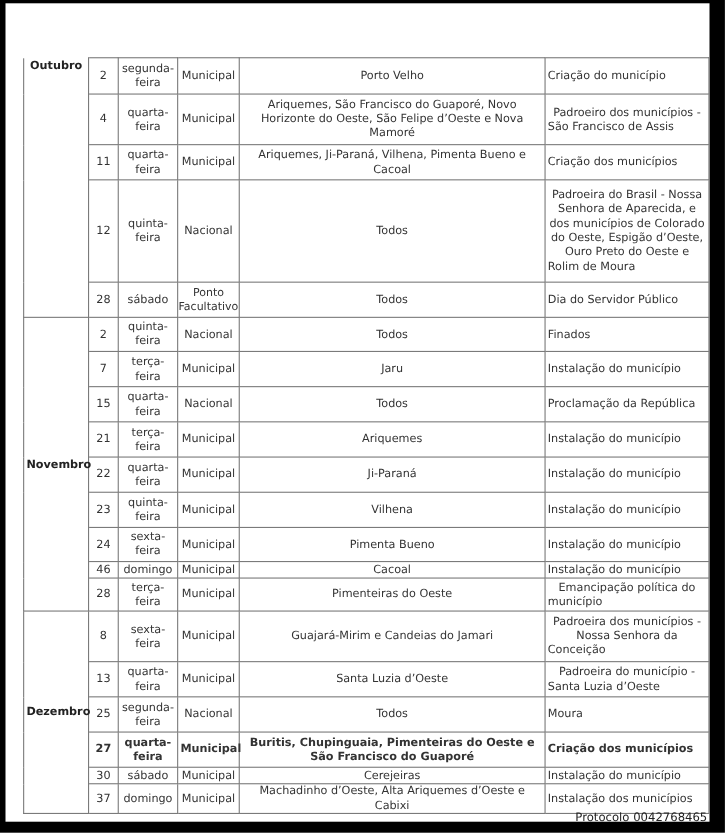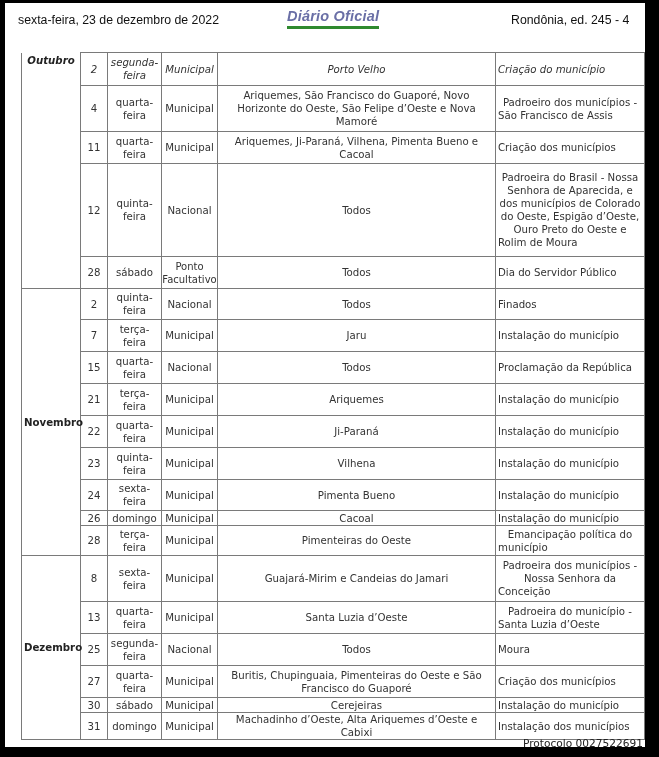--- a/index.html
+++ b/index.html
@@ -30,37 +30,32 @@
   }
   td.month.first { vertical-align: top; padding-top: 1px; }
   td.desc { text-align: justify; text-align-last: left; padding: 0 1px 0 2px; margin-left: 20px; }
   td.muni { padding: 0 4px; }
   .proto { position: absolute; right: 2px; top: 734px; font-size: 10.6px; color: #222; }
 </style>
 </head>
 <body>
 
 <div class="page">
-  <div class="hdr">
-    <span class="hdr-date">sexta-feira, 23 de dezembro de 2022</span>
-    <span class="hdr-title">Diário Oficial</span>
-    <span class="hdr-ed">Rondônia, ed. 245 - 4</span>
-  </div>
 
   <table class="hol">
     <colgroup>
       <col style="width:59px">
       <col style="width:27px">
       <col style="width:54px">
       <col style="width:56px">
       <col style="width:278px">
       <col style="width:149px">
     </colgroup>
     <tbody id="tbody">
-        <tr style="height: 33px; font-style: italic;">
+        <tr style="height: 33px;">
           <td class="month first" rowspan="5" style="border-left: 1px solid rgb(122, 122, 122);">Outubro</td>
           <td>2</td>
           <td style="hyphens: manual;">segunda-<br>feira</td>
           <td>Municipal</td>
           <td class="muni">Porto Velho</td>
           <td class="desc">Criação do município</td>
         </tr>
         <tr style="height: 46px;">
           <td>4</td>
           <td style="hyphens: manual;">quarta-<br>feira</td>
@@ -133,21 +128,21 @@
           <td class="desc">Instalação do município</td>
         </tr>
         <tr style="height: 31px;">
           <td>24</td>
           <td style="hyphens: manual;">sexta-<br>feira</td>
           <td>Municipal</td>
           <td class="muni">Pimenta Bueno</td>
           <td class="desc">Instalação do município</td>
         </tr>
         <tr style="height: 15px;">
-          <td>26</td>
+          <td>46</td>
           <td style="hyphens: manual;">domingo</td>
           <td>Municipal</td>
           <td class="muni">Cacoal</td>
           <td class="desc">Instalação do município</td>
         </tr>
         <tr style="height: 30px;">
           <td>28</td>
           <td style="hyphens: manual;">terça-<br>feira</td>
           <td>Municipal</td>
           <td class="muni">Pimenteiras do Oeste</td>
@@ -168,38 +163,38 @@
           <td class="muni">Santa Luzia d’Oeste</td>
           <td class="desc">Padroeira do município - Santa Luzia d’Oeste</td>
         </tr>
         <tr style="height: 32px;">
           <td>25</td>
           <td style="hyphens: manual;">segunda-<br>feira</td>
           <td>Nacional</td>
           <td class="muni">Todos</td>
           <td class="desc">Moura</td>
         </tr>
-        <tr style="height: 32px;">
+        <tr style="height: 32px; font-weight: bold;">
           <td>27</td>
           <td style="hyphens: manual;">quarta-<br>feira</td>
           <td>Municipal</td>
           <td class="muni">Buritis, Chupinguaia, Pimenteiras do Oeste e São Francisco do Guaporé</td>
           <td class="desc">Criação dos municípios</td>
         </tr>
         <tr style="height: 15px;">
           <td>30</td>
           <td style="hyphens: manual;">sábado</td>
           <td>Municipal</td>
           <td class="muni">Cerejeiras</td>
           <td class="desc">Instalação do município</td>
         </tr>
         <tr style="height: 16px;">
-          <td>31</td>
+          <td>37</td>
           <td style="hyphens: manual;">domingo</td>
           <td>Municipal</td>
           <td class="muni">Machadinho d’Oeste, Alta Ariquemes d’Oeste e Cabixi</td>
           <td class="desc">Instalação dos municípios</td>
         </tr>
       </tbody>
   </table>
 
-  <div class="proto">Protocolo 0027522691</div>
+  <div class="proto">Protocolo 0042768465</div>
 </div>
 
 </body></html>

